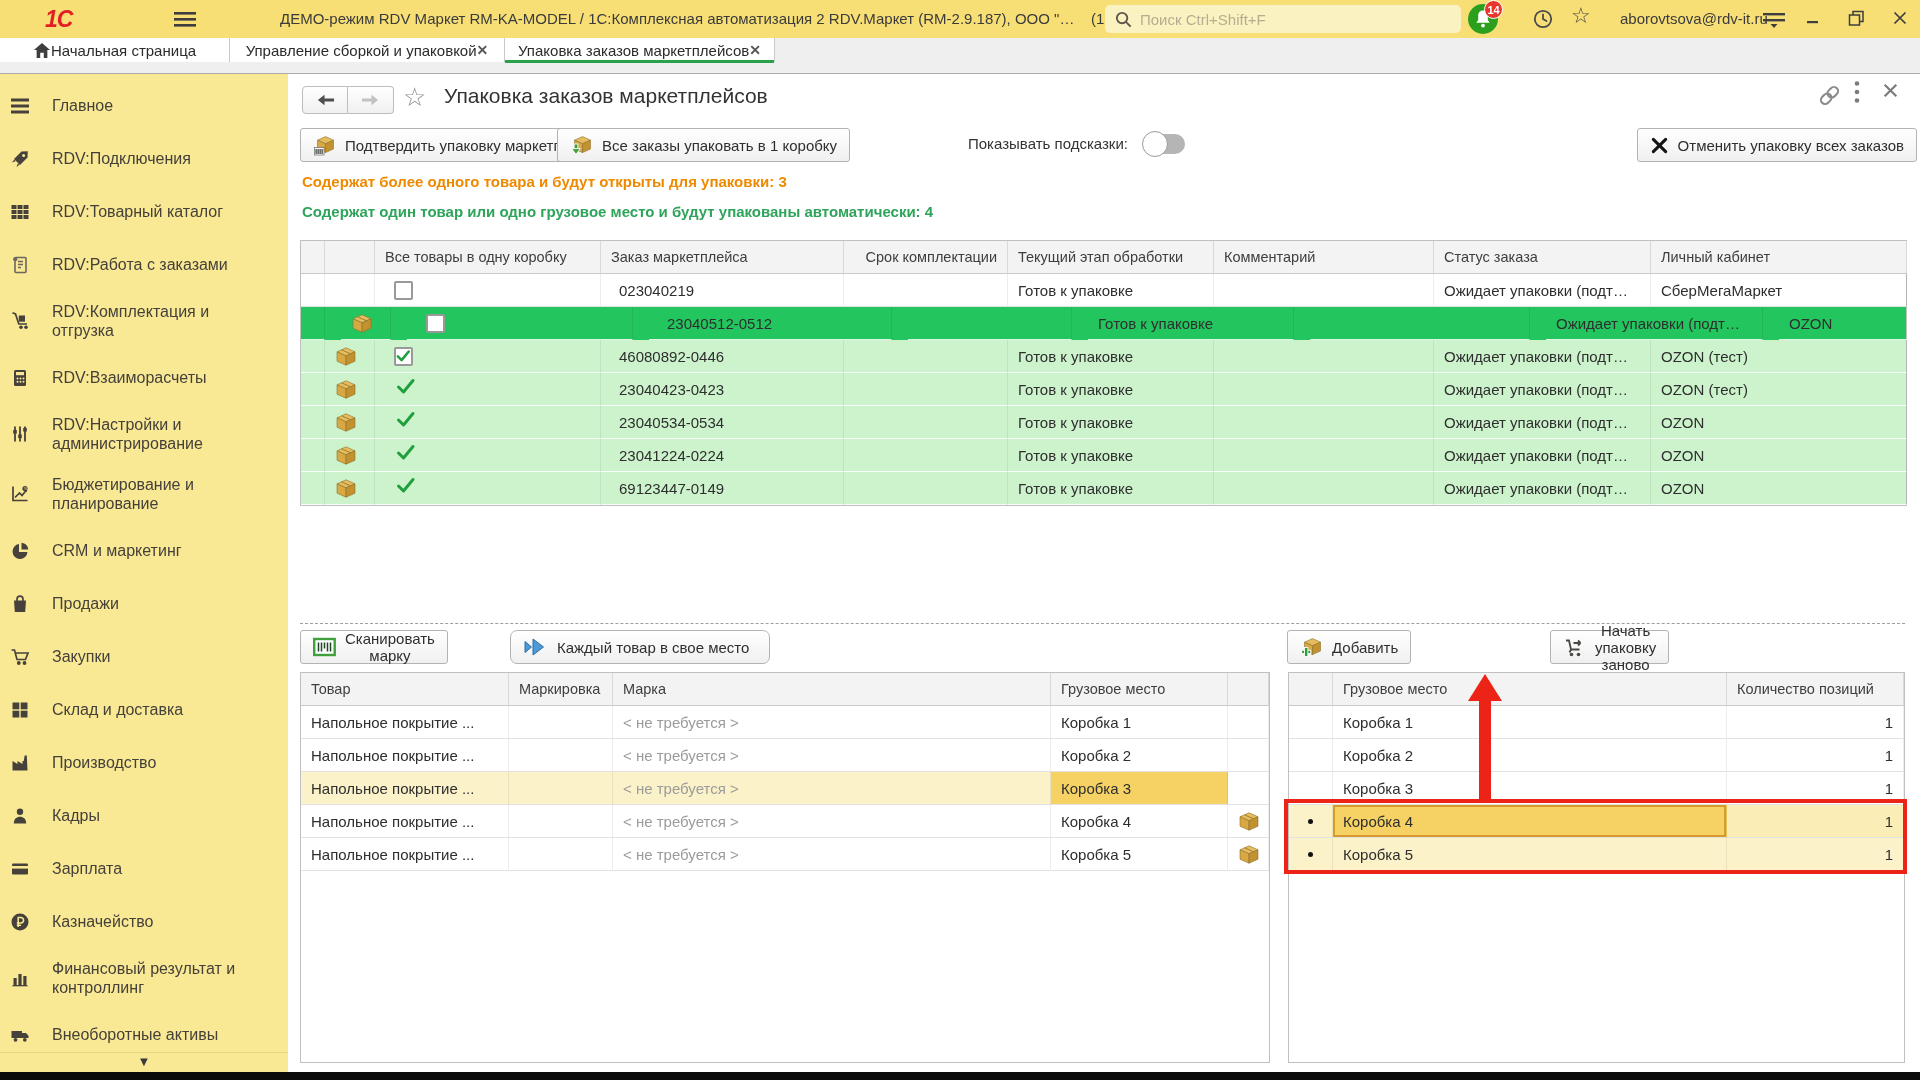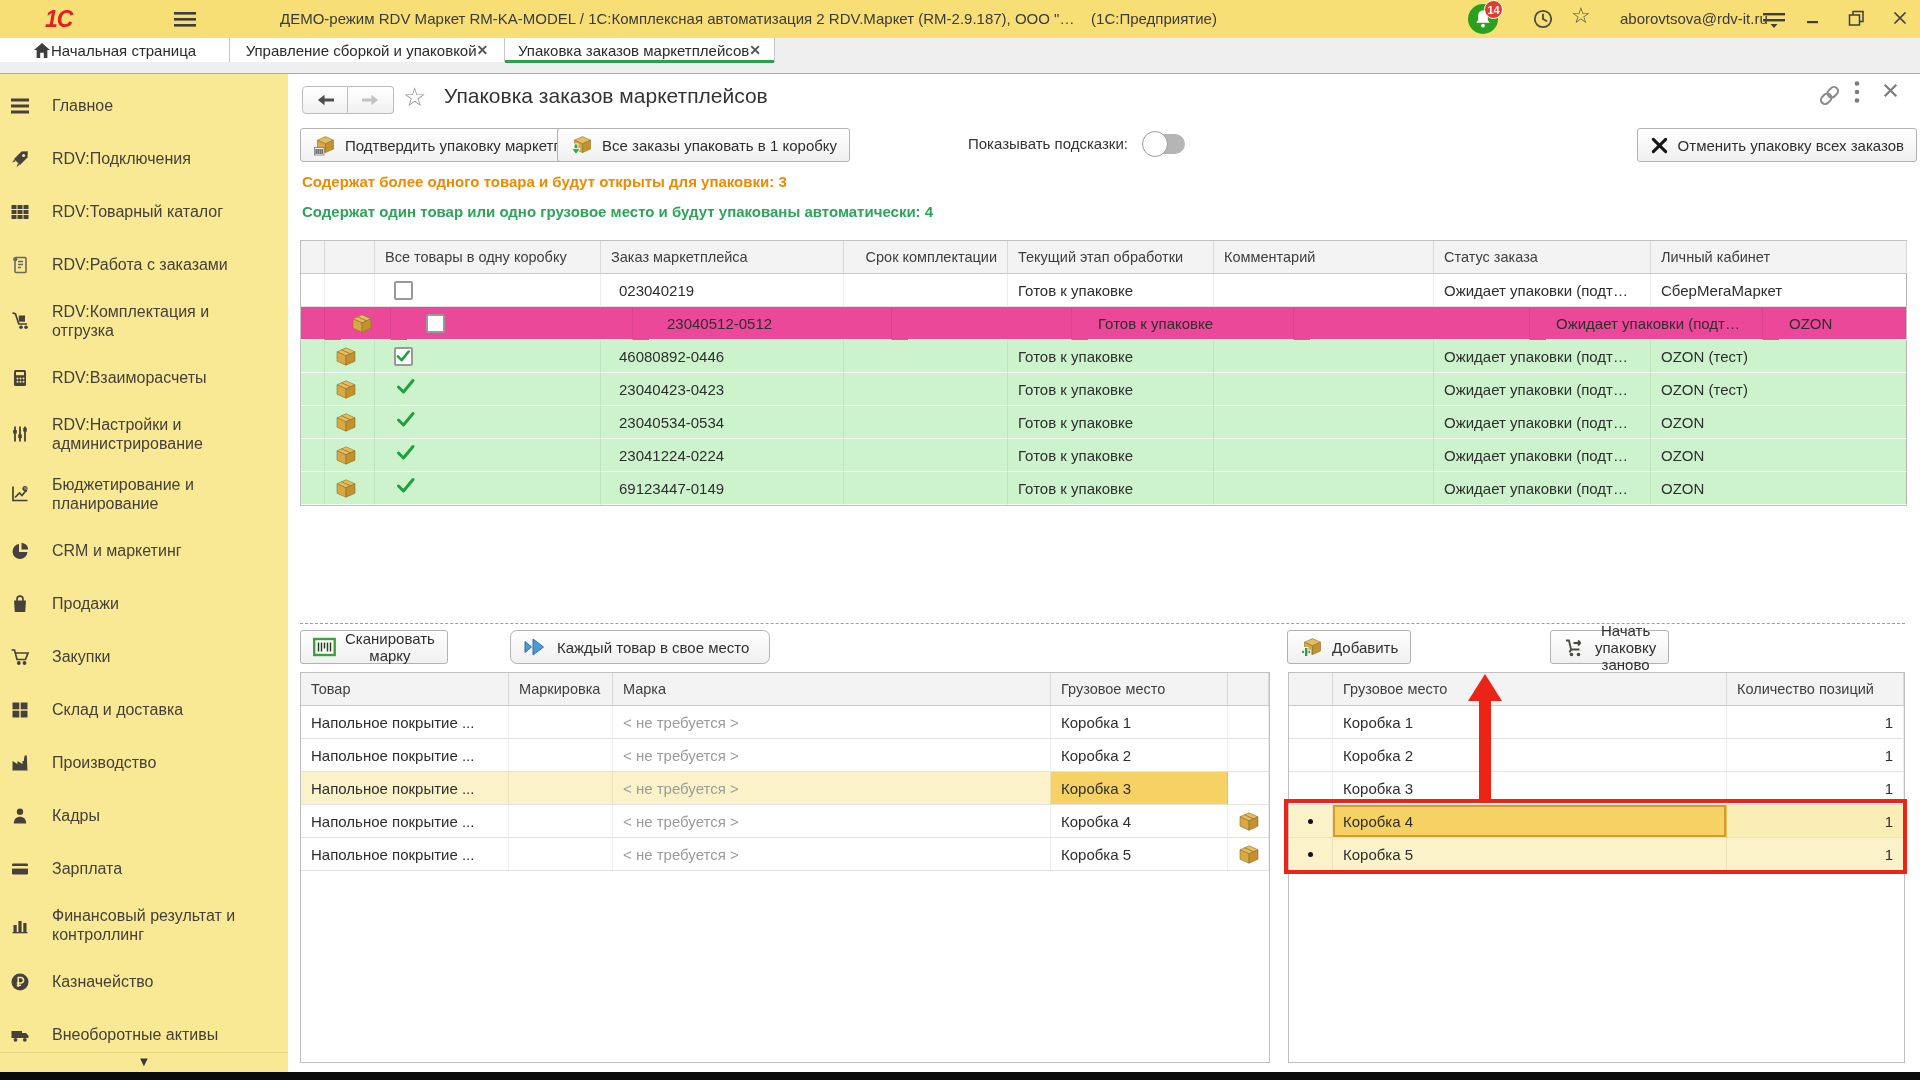--- a/index.html
+++ b/index.html
@@ -56,21 +56,21 @@
 .status-orange { position:absolute; left:14px; top:99px; font-size:15px; font-weight:700; color:#EE8A00; }
 .status-green { position:absolute; left:14px; top:129px; font-size:15px; font-weight:700; color:#2EA45B; }
 
 .tbl { position:absolute; background:#fff; border:1px solid #C0C0C0; }
 .trow { display:grid; }
 .tcell { display:flex; align-items:center; padding:0 10px; font-size:15px; color:#2E2E2E; border-right:1px solid rgba(0,0,0,0.07); border-bottom:1px solid #E2E2E2; overflow:hidden; white-space:nowrap; }
 .thead .tcell { background:#F3F3F3; color:#3E3E3E; font-size:14.5px; border-right:1px solid #D8D8D8; border-bottom:1px solid #C9C9C9; }
 .orders { left:12px; top:166px; width:1607px; }
 .orders .trow { grid-template-columns:24px 50px 226px 243px 164px 206px 220px 217px 256px; height:33px; }
 .r-white { background:#fff; }
-.r-lgreen { background:#ec4899;gap:16px; }
+.r-lgreen { background:#22c55e;gap:16px; }
 .r-green { background:#CDF3CD; }
 .r-green .tcell, .r-lgreen .tcell { border-bottom:1px solid rgba(255,255,255,0.85); }
 .checkbox { width:19px; height:19px; background:#fff; border:2px solid #999; border-radius:2px; margin-left:9px; display:flex; align-items:center; justify-content:center; }
 .mark-only { font-size:19px; font-weight:700; color:#1FA03C; margin-left:11px; }
 .splitter-h { position:absolute; left:12px; top:549px; width:1605px; border-top:1px dashed #9E9E9E; }
 .lp-toolbar { position:absolute; left:12px; top:556px; }
 .bt-scan { position:absolute; left:0; top:0; }
 .bt-each { position:absolute; left:210px; top:0; width:260px;border-radius:7px; }
 .rp-toolbar { position:absolute; left:988px; top:556px; }
 .bt-add { position:absolute; left:11px; top:0; }
@@ -106,20 +106,29 @@
     <span class="tb-menu icon">
         <svg width="26" height="20" viewBox="0 0 26 20">
           <g fill="#3E3E3E">
             <rect x="2" y="3" width="22" height="2.6"></rect>
             <rect x="2" y="9" width="22" height="2.6"></rect>
             <rect x="2" y="15" width="22" height="2.6"></rect>
           </g>
         </svg>
       </span>
     <span class="tb-title">ДЕМО-режим RDV Маркет RM-KA-MODEL / 1С:Комплексная автоматизация 2 RDV.Маркет (RM-2.9.187), ООО "…    (1С:Предприятие)</span>
+    <div class="searchbox">
+      <span class="icon">
+          <svg width="19" height="19" viewBox="0 0 20 20" fill="none" stroke="#5E564A" stroke-width="2">
+            <circle cx="8.5" cy="8.5" r="5.5"></circle>
+            <path d="M12.8 12.8 L17.5 17.5"></path>
+          </svg>
+        </span>
+      <span class="ph">Поиск Ctrl+Shift+F</span>
+    </div>
     <div class="bell">
       <span class="icon">
           <svg width="30" height="30" viewBox="0 0 30 30">
             <circle cx="15" cy="15" r="15" fill="#2CA01C"></circle>
             <path d="M15 6.5 c-3.2 0 -4.8 2.4 -4.8 5.2 V16 l-1.9 2.8 h13.4 L19.8 16 v-4.3 C19.8 8.9 18.2 6.5 15 6.5 Z" fill="#fff"></path>
             <circle cx="15" cy="21.6" r="1.9" fill="#fff"></circle>
           </svg>
         </span>
       <span class="badge">14</span>
     </div>
@@ -357,41 +366,41 @@
         </div>
         <div class="side-item">
           <span class="si-icon icon">
             <svg width="20" height="20" viewBox="0 0 20 20">
               <rect x="2" y="4.5" width="16" height="11" rx="1.2" fill="#46423B"></rect>
               <rect x="2" y="7" width="16" height="2.6" fill="#F9E995"></rect>
             </svg>
           </span>
           <span class="si-label">Зарплата</span>
         </div>
+        <div class="side-item">
+          <span class="si-icon icon">
+            <svg width="20" height="20" viewBox="0 0 20 20">
+              <circle cx="10" cy="10" r="8.5" fill="#46423B"></circle>
+              <path d="M8.2 15 V5.5 H11.3 A2.8 2.8 0 0 1 11.3 11 H6.8 M6.8 13.2 H11" stroke="#F9E995" stroke-width="1.5" fill="none"></path>
+            </svg>
+          </span>
+          <span class="si-label">Казначейство</span>
+        </div>
         <div class="side-item tall">
           <span class="si-icon icon">
             <svg width="20" height="20" viewBox="0 0 20 20">
               <g fill="#46423B">
                 <rect x="3.5" y="10" width="3.2" height="7"></rect>
                 <rect x="8.4" y="6" width="3.2" height="11"></rect>
                 <rect x="13.3" y="8" width="3.2" height="9"></rect>
                 <rect x="2.5" y="17" width="15" height="1.3"></rect>
               </g>
             </svg>
           </span>
           <span class="si-label">Финансовый результат и контроллинг</span>
-        </div>
-        <div class="side-item">
-          <span class="si-icon icon">
-            <svg width="20" height="20" viewBox="0 0 20 20">
-              <circle cx="10" cy="10" r="8.5" fill="#46423B"></circle>
-              <path d="M8.2 15 V5.5 H11.3 A2.8 2.8 0 0 1 11.3 11 H6.8 M6.8 13.2 H11" stroke="#F9E995" stroke-width="1.5" fill="none"></path>
-            </svg>
-          </span>
-          <span class="si-label">Казначейство</span>
         </div>
         <div class="side-item">
           <span class="si-icon icon">
             <svg width="20" height="20" viewBox="0 0 20 20">
               <g fill="#46423B">
                 <rect x="1.5" y="6" width="10.5" height="7"></rect>
                 <path d="M12 8 H16 L18.5 10.8 V13 H12 Z"></path>
                 <circle cx="5.5" cy="14.8" r="1.9"></circle>
                 <circle cx="14.8" cy="14.8" r="1.9"></circle>
               </g>

